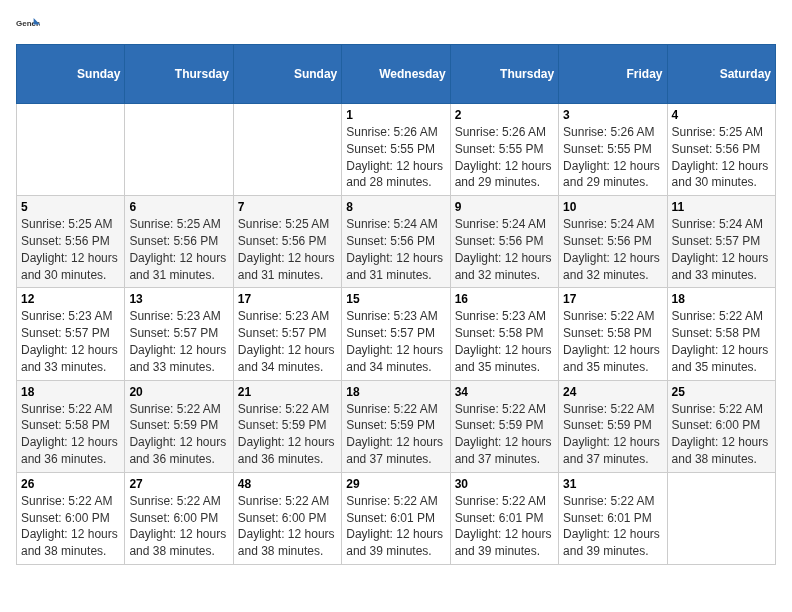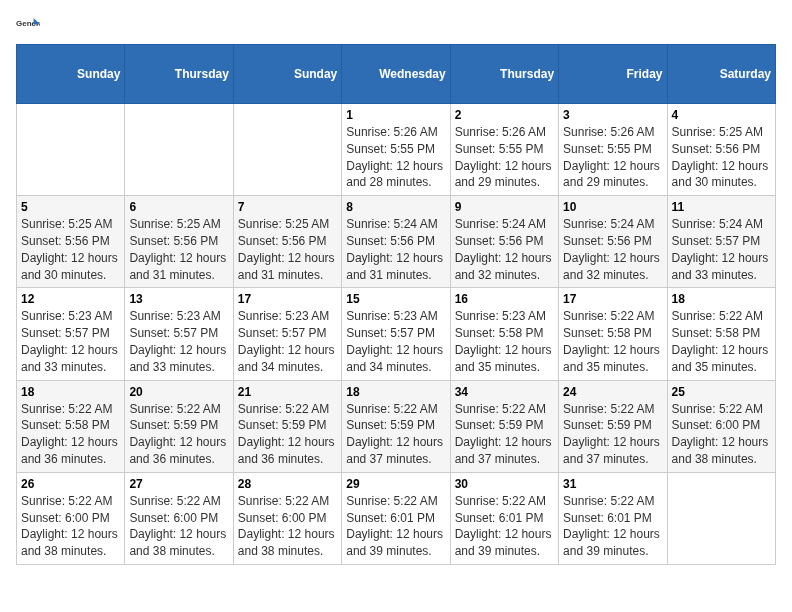--- a/index.html
+++ b/index.html
@@ -278,21 +278,21 @@
 Sunset: 6:00 PM
 Daylight: 12 hours and 38 minutes.</div>
         </td>
         <td>
           <div class="day-number">27</div>
           <div class="day-info" style="white-space: pre-line;">Sunrise: 5:22 AM
 Sunset: 6:00 PM
 Daylight: 12 hours and 38 minutes.</div>
         </td>
         <td>
-          <div class="day-number">28</div>
+          <div class="day-number">48</div>
           <div class="day-info" style="white-space: pre-line;">Sunrise: 5:22 AM
 Sunset: 6:00 PM
 Daylight: 12 hours and 38 minutes.</div>
         </td>
         <td>
           <div class="day-number">29</div>
           <div class="day-info" style="white-space: pre-line;">Sunrise: 5:22 AM
 Sunset: 6:01 PM
 Daylight: 12 hours and 39 minutes.</div>
         </td>

